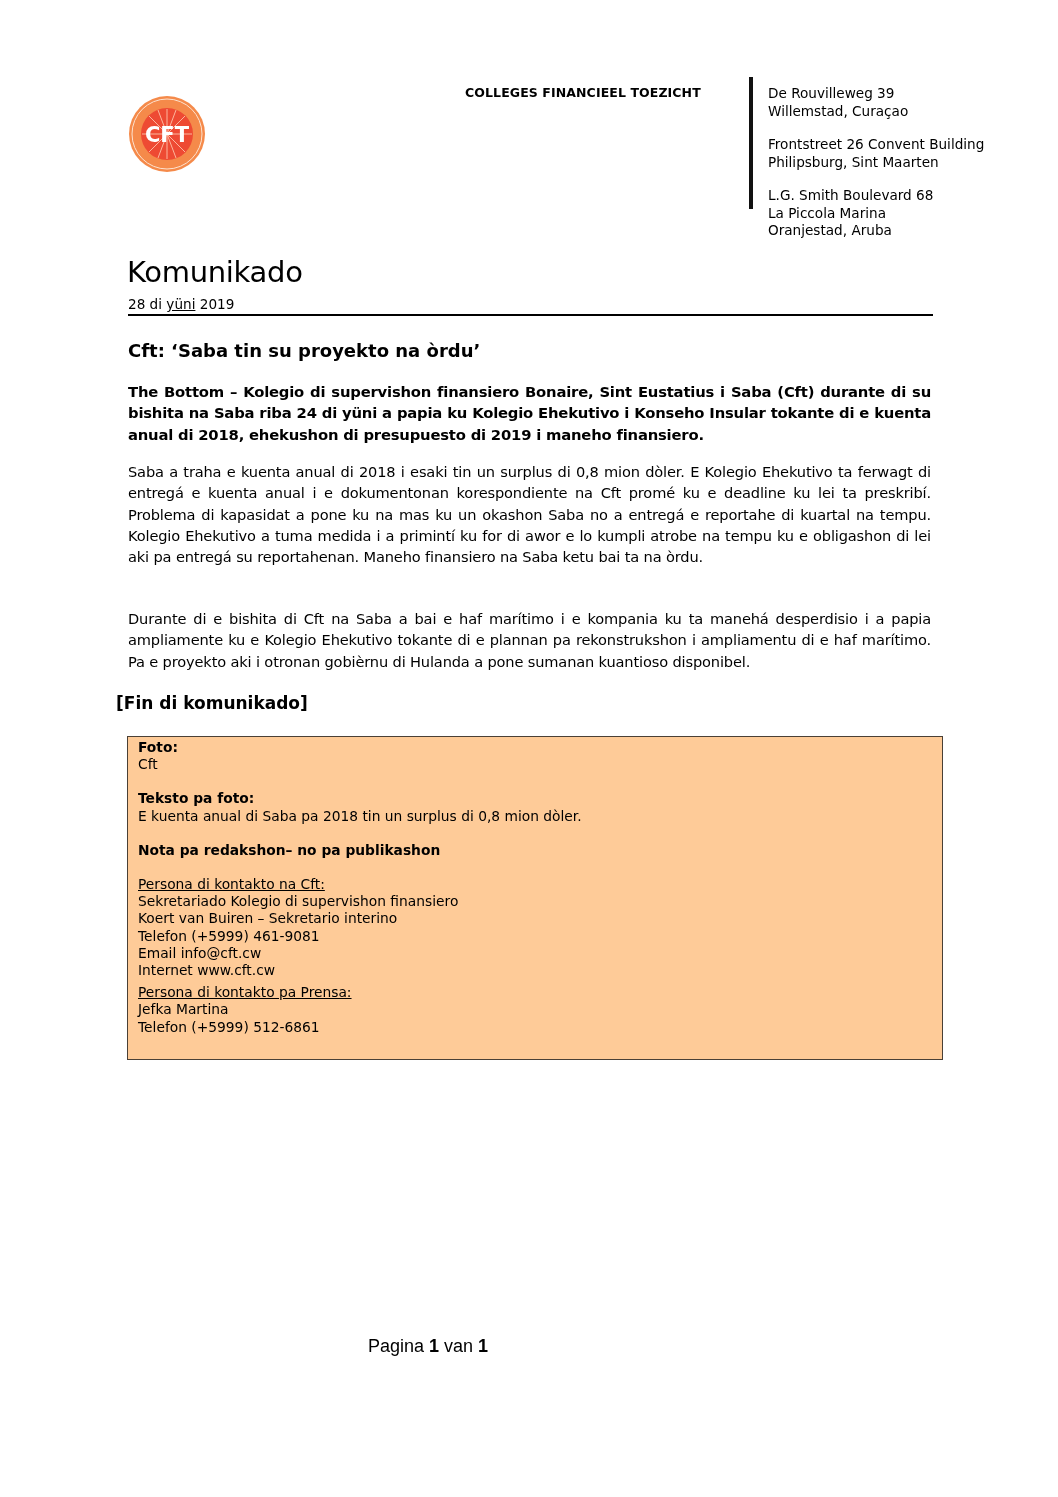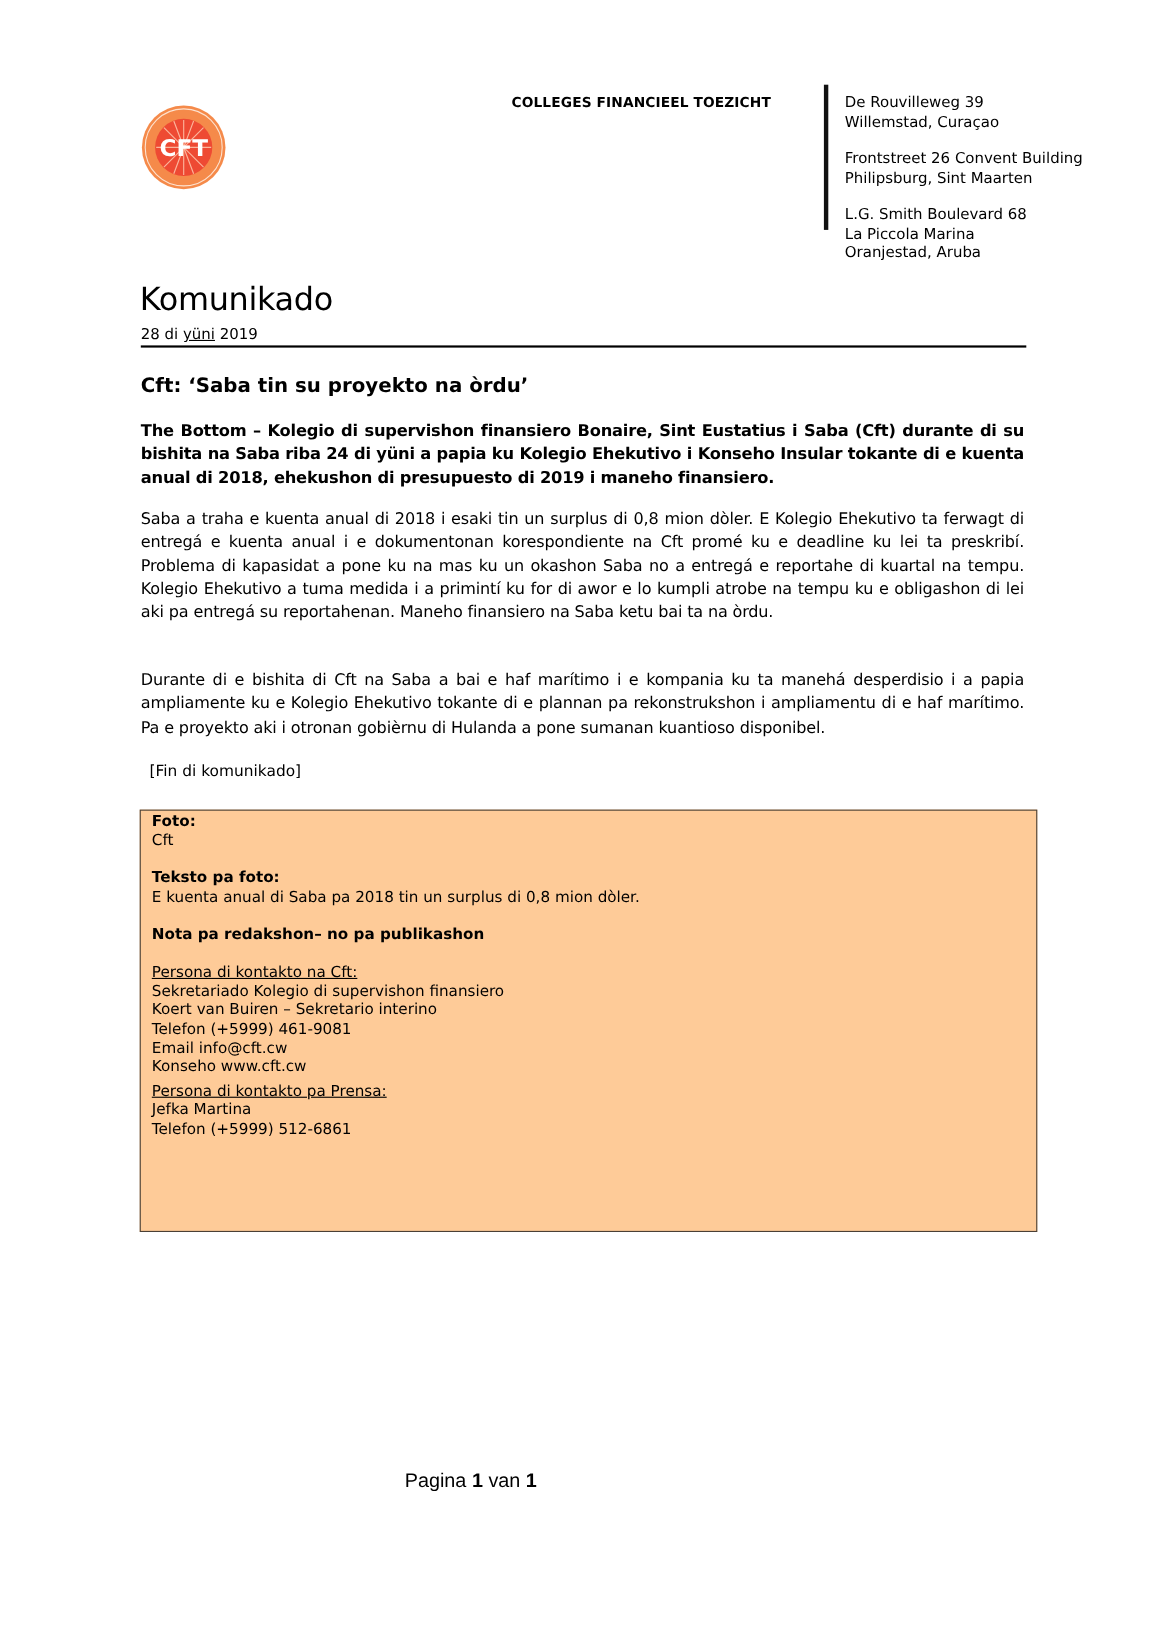--- a/index.html
+++ b/index.html
@@ -13,22 +13,22 @@
   .addr-block { margin-bottom: 16px; }
   .title { left: 127px; top: 255px; font-size: 29px; font-weight: normal; letter-spacing: -0.3px; }
   .date { left: 128px; top: 296px; font-size: 13.6px; }
   .date .u { text-decoration: underline; }
   .hrule { left: 128px; top: 314px; width: 805px; height: 2px; background: #000; }
   .headline { left: 128px; top: 340px; font-size: 18px; font-weight: bold; }
   .lead { left: 128px; top: 381px; width: 803px; font-size: 14.8px; font-weight: bold; line-height: 21.3px; text-align: justify; letter-spacing: -0.2px; }
   .para { left: 128px; width: 803px; font-size: 14.6px; line-height: 21.3px; text-align: justify; letter-spacing: -0.15px; }
   .p1 { top: 461px; }
   .p2 { top: 608px; }
-  .end { left: 136px; top: 693px; font-size: 14px; }
-  .box { left: 127px; top: 736px; width: 816px; height: 384px; background: #fecb98; border: 1.5px solid #4a4036; box-sizing: border-box; padding: 2px 10px; font-size: 13.8px; line-height: 17.2px; }
+  .end { left: 116px; top: 693px; font-size: 17px; font-weight: bold; }
+  .box { left: 127px; top: 736px; width: 816px; height: 324px; background: #fecb98; border: 1.5px solid #4a4036; box-sizing: border-box; padding: 2px 10px; font-size: 13.8px; line-height: 17.2px; }
   .box .lbl { font-weight: bold; }
   .box .gap { height: 17px; }
   .box .gap-s { height: 5px; }
   .box .u { text-decoration: underline; }
   .footer { left: 0; width: 856px; top: 1336px; text-align: center; font-family: "Liberation Sans", sans-serif; font-size: 18px; }
   .footer b { font-weight: bold; }
 </style>
 </head>
 <body>
 
@@ -89,21 +89,21 @@
   <div class="lbl">Teksto pa foto:</div>
   <div>E kuenta anual di Saba pa 2018 tin un surplus di 0,8 mion dòler.</div>
   <div class="gap"></div>
   <div class="lbl">Nota pa redakshon– no pa publikashon</div>
   <div class="gap"></div>
   <div class="u">Persona di kontakto na Cft:</div>
   <div>Sekretariado Kolegio di supervishon finansiero</div>
   <div>Koert van Buiren – Sekretario interino</div>
   <div>Telefon (+5999) 461-9081</div>
   <div>Email info@cft.cw</div>
-  <div>Konseho www.cft.cw</div>
+  <div>Internet www.cft.cw</div>
   <div class="gap-s"></div>
   <div class="u">Persona di kontakto pa Prensa:</div>
   <div>Jefka Martina</div>
   <div>Telefon (+5999) 512-6861</div>
 </div>
 
 <div class="abs footer">
   <span>Pagina</span>
   <b>1</b>
   <span>van</span>

